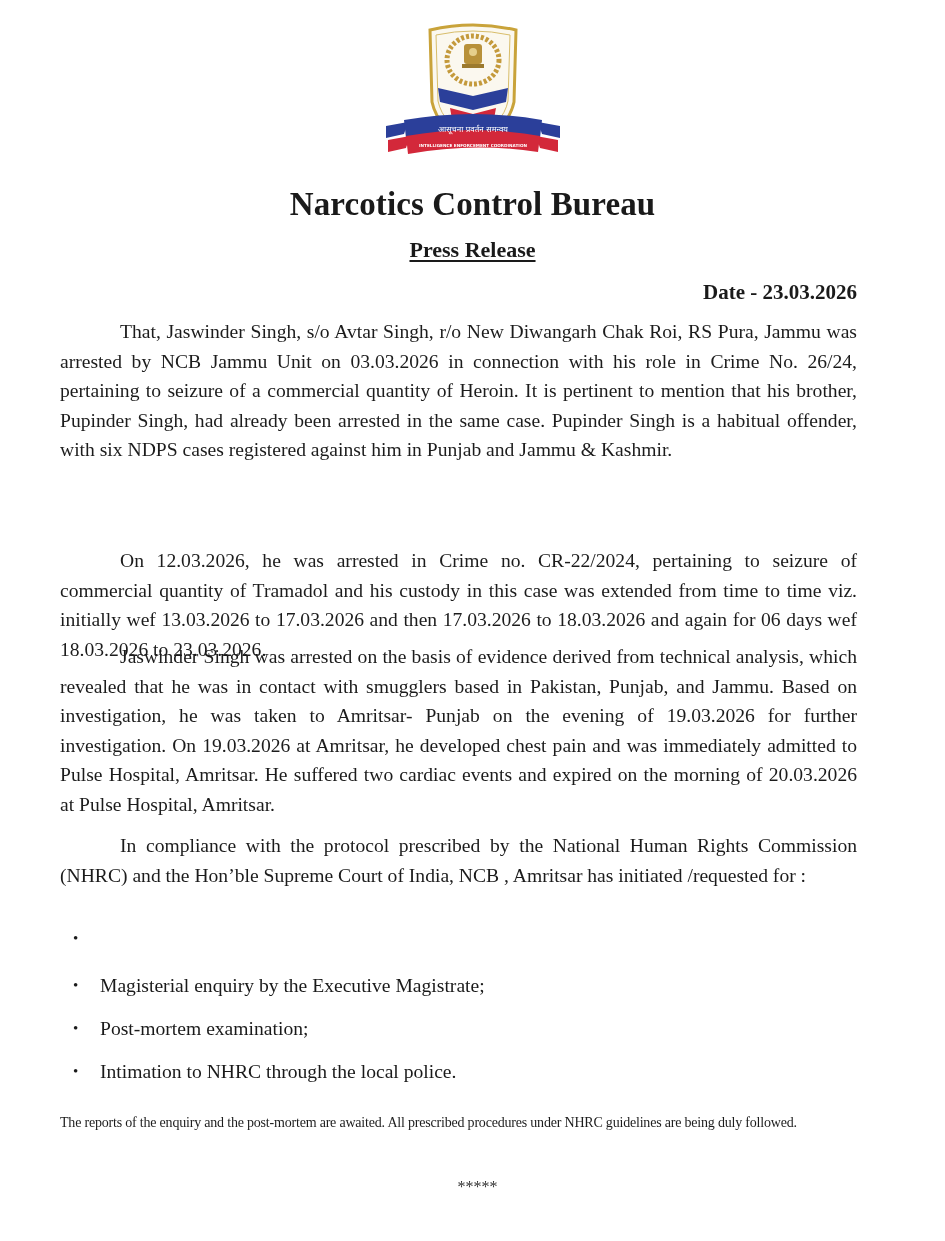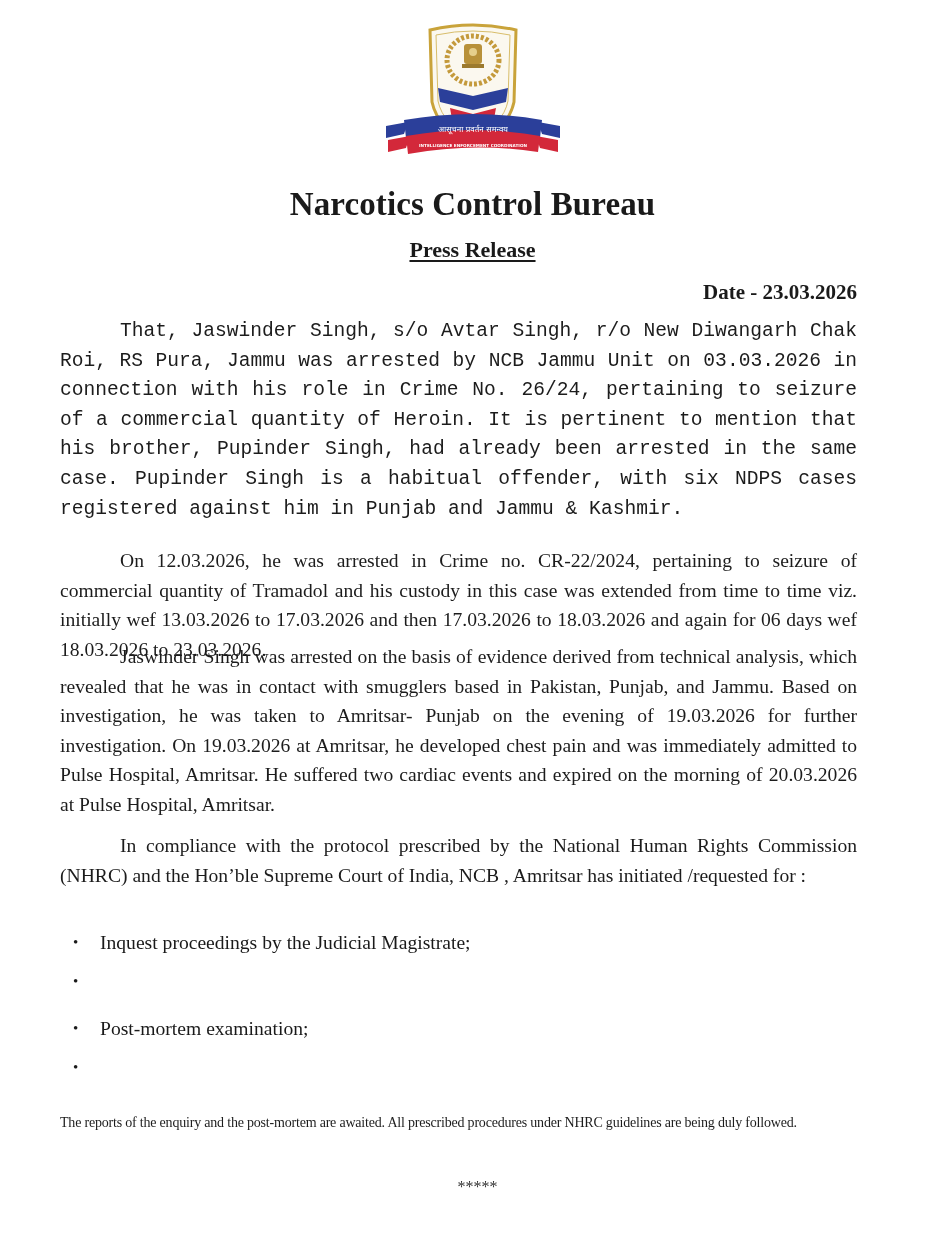--- a/index.html
+++ b/index.html
@@ -58,21 +58,21 @@
     .body-text {
       position: absolute;
       left: 60px;
       width: 797px;
       font-size: 19.6px;
       line-height: 29.6px;
       text-align: justify;
       color: #1c1c1c;
     }
     .indent { text-indent: 60px; }
-    #para1 { top: 317px; font-family: Liberation Mono, monospace; }
+    #para1 { top: 317px; }
     #para2 { top: 510px; margin-top: 36px; }
     #para3 { top: 642px; }
     #para4 { top: 831px; }
 
     .bullet-list {
       position: absolute;
       left: 73px;
       top: 932px;
       width: 780px;
       list-style: none;
@@ -147,29 +147,30 @@
 <div class="date-line">Date - 23.03.2026</div>
 
 <p id="para1" class="body-text indent">That, Jaswinder Singh, s/o Avtar Singh, r/o  New Diwangarh Chak Roi, RS Pura, Jammu was arrested by NCB Jammu Unit on 03.03.2026 in connection with his role in Crime No. 26/24, pertaining to seizure of a commercial quantity of Heroin. It is pertinent to mention that his brother, Pupinder Singh, had already been arrested in the same case. Pupinder Singh is a habitual offender, with six NDPS cases registered against him in Punjab and Jammu &amp; Kashmir.</p>
 <p id="para2" class="body-text indent">On 12.03.2026, he was arrested in Crime no. CR-22/2024, pertaining to seizure of commercial quantity of Tramadol and his custody in this case was extended from time to time viz. initially wef 13.03.2026 to 17.03.2026 and then 17.03.2026 to 18.03.2026 and again for 06 days wef 18.03.2026 to 23.03.2026.</p>
 <p id="para3" class="body-text indent">Jaswinder Singh was arrested on the basis of evidence derived from technical analysis, which revealed that he was in contact with smugglers based in Pakistan, Punjab, and Jammu. Based on investigation, he was taken to Amritsar- Punjab on the evening of 19.03.2026 for further investigation. On 19.03.2026 at Amritsar, he developed chest pain and was immediately admitted to Pulse Hospital, Amritsar. He suffered two cardiac events and expired on the morning of 20.03.2026 at Pulse Hospital, Amritsar.</p>
 <p id="para4" class="body-text indent">In compliance with the protocol prescribed by the National Human Rights Commission (NHRC) and the Hon’ble Supreme Court of India, NCB , Amritsar has initiated /requested for :</p>
 
 <ul class="bullet-list">
   <li>
     <span class="bullet">•</span>
-    <span>Inquest proceedings by the Judicial Magistrate;</span>
   </li>
   <li>
     <span class="bullet">•</span>
+    <span>Magisterial enquiry by the Executive Magistrate;</span>
   </li>
   <li>
     <span class="bullet">•</span>
     <span>Post-mortem examination;</span>
   </li>
   <li>
     <span class="bullet">•</span>
+    <span>Intimation to NHRC through the local police.</span>
   </li>
 </ul>
 
 <p id="closing" class="body-text">The reports of the enquiry and the post-mortem are awaited. All prescribed procedures under NHRC guidelines are being duly followed.</p>
 
 <div class="stars">*****</div>
 
 </body></html>

